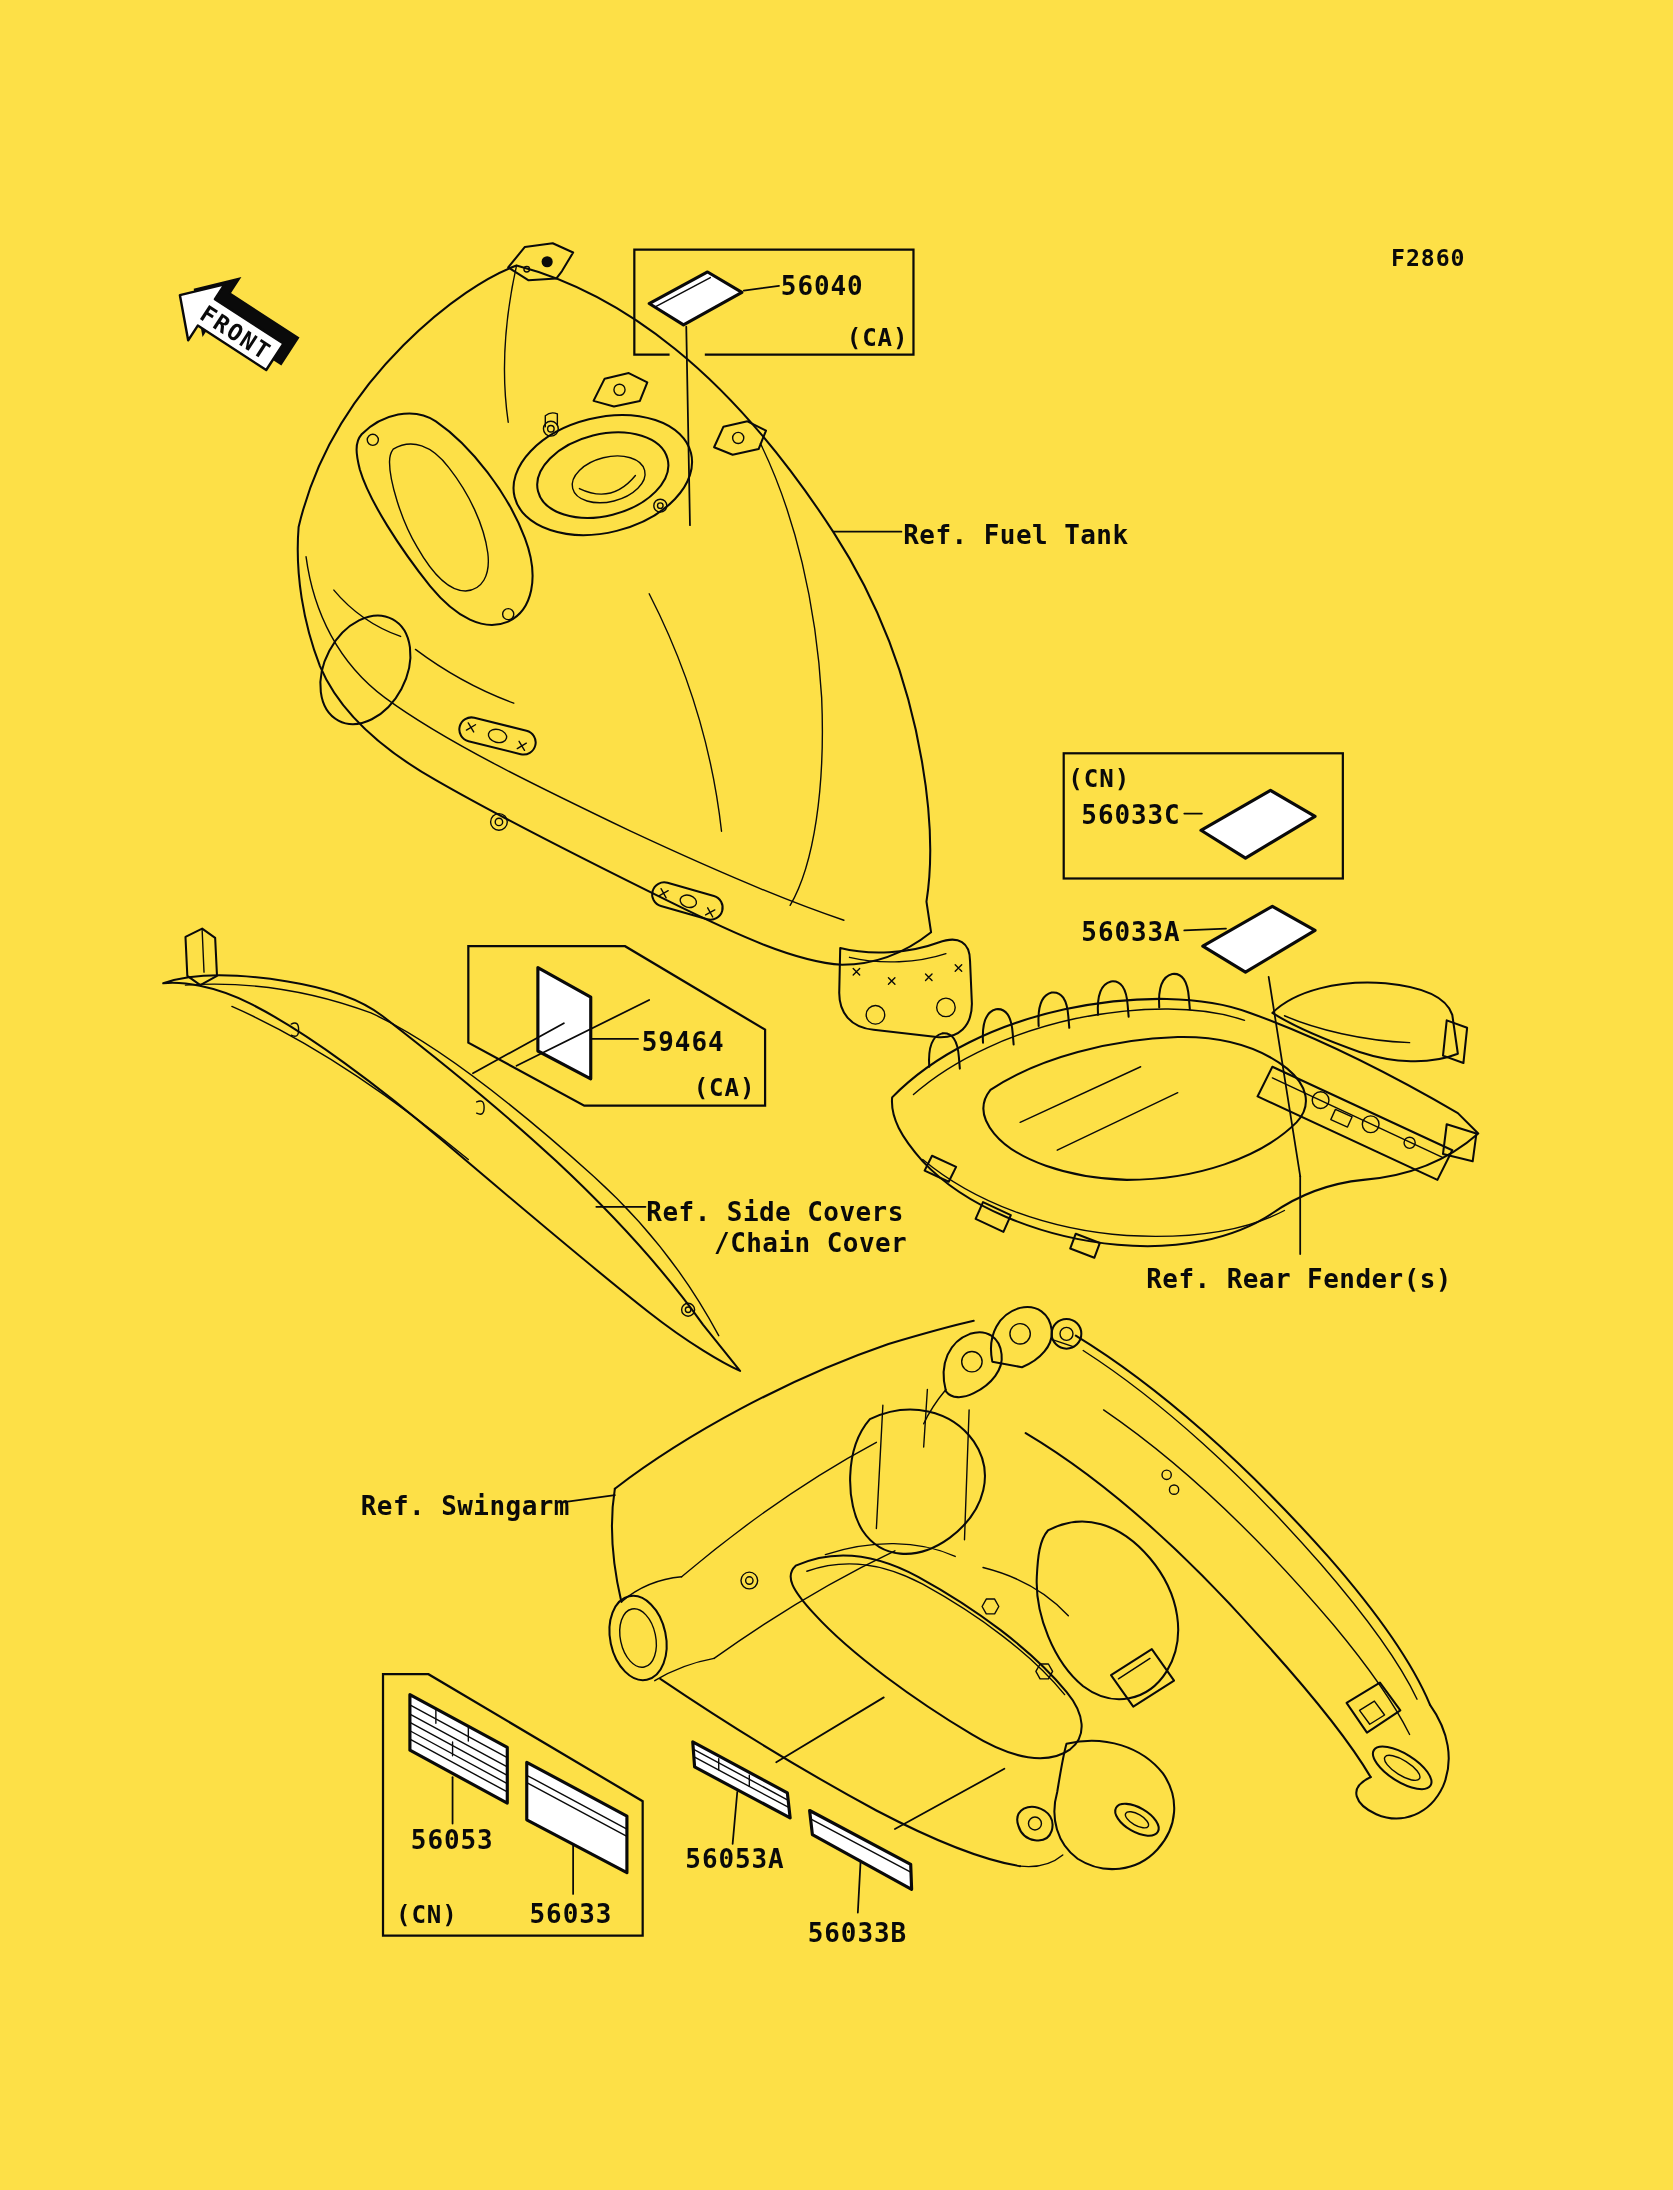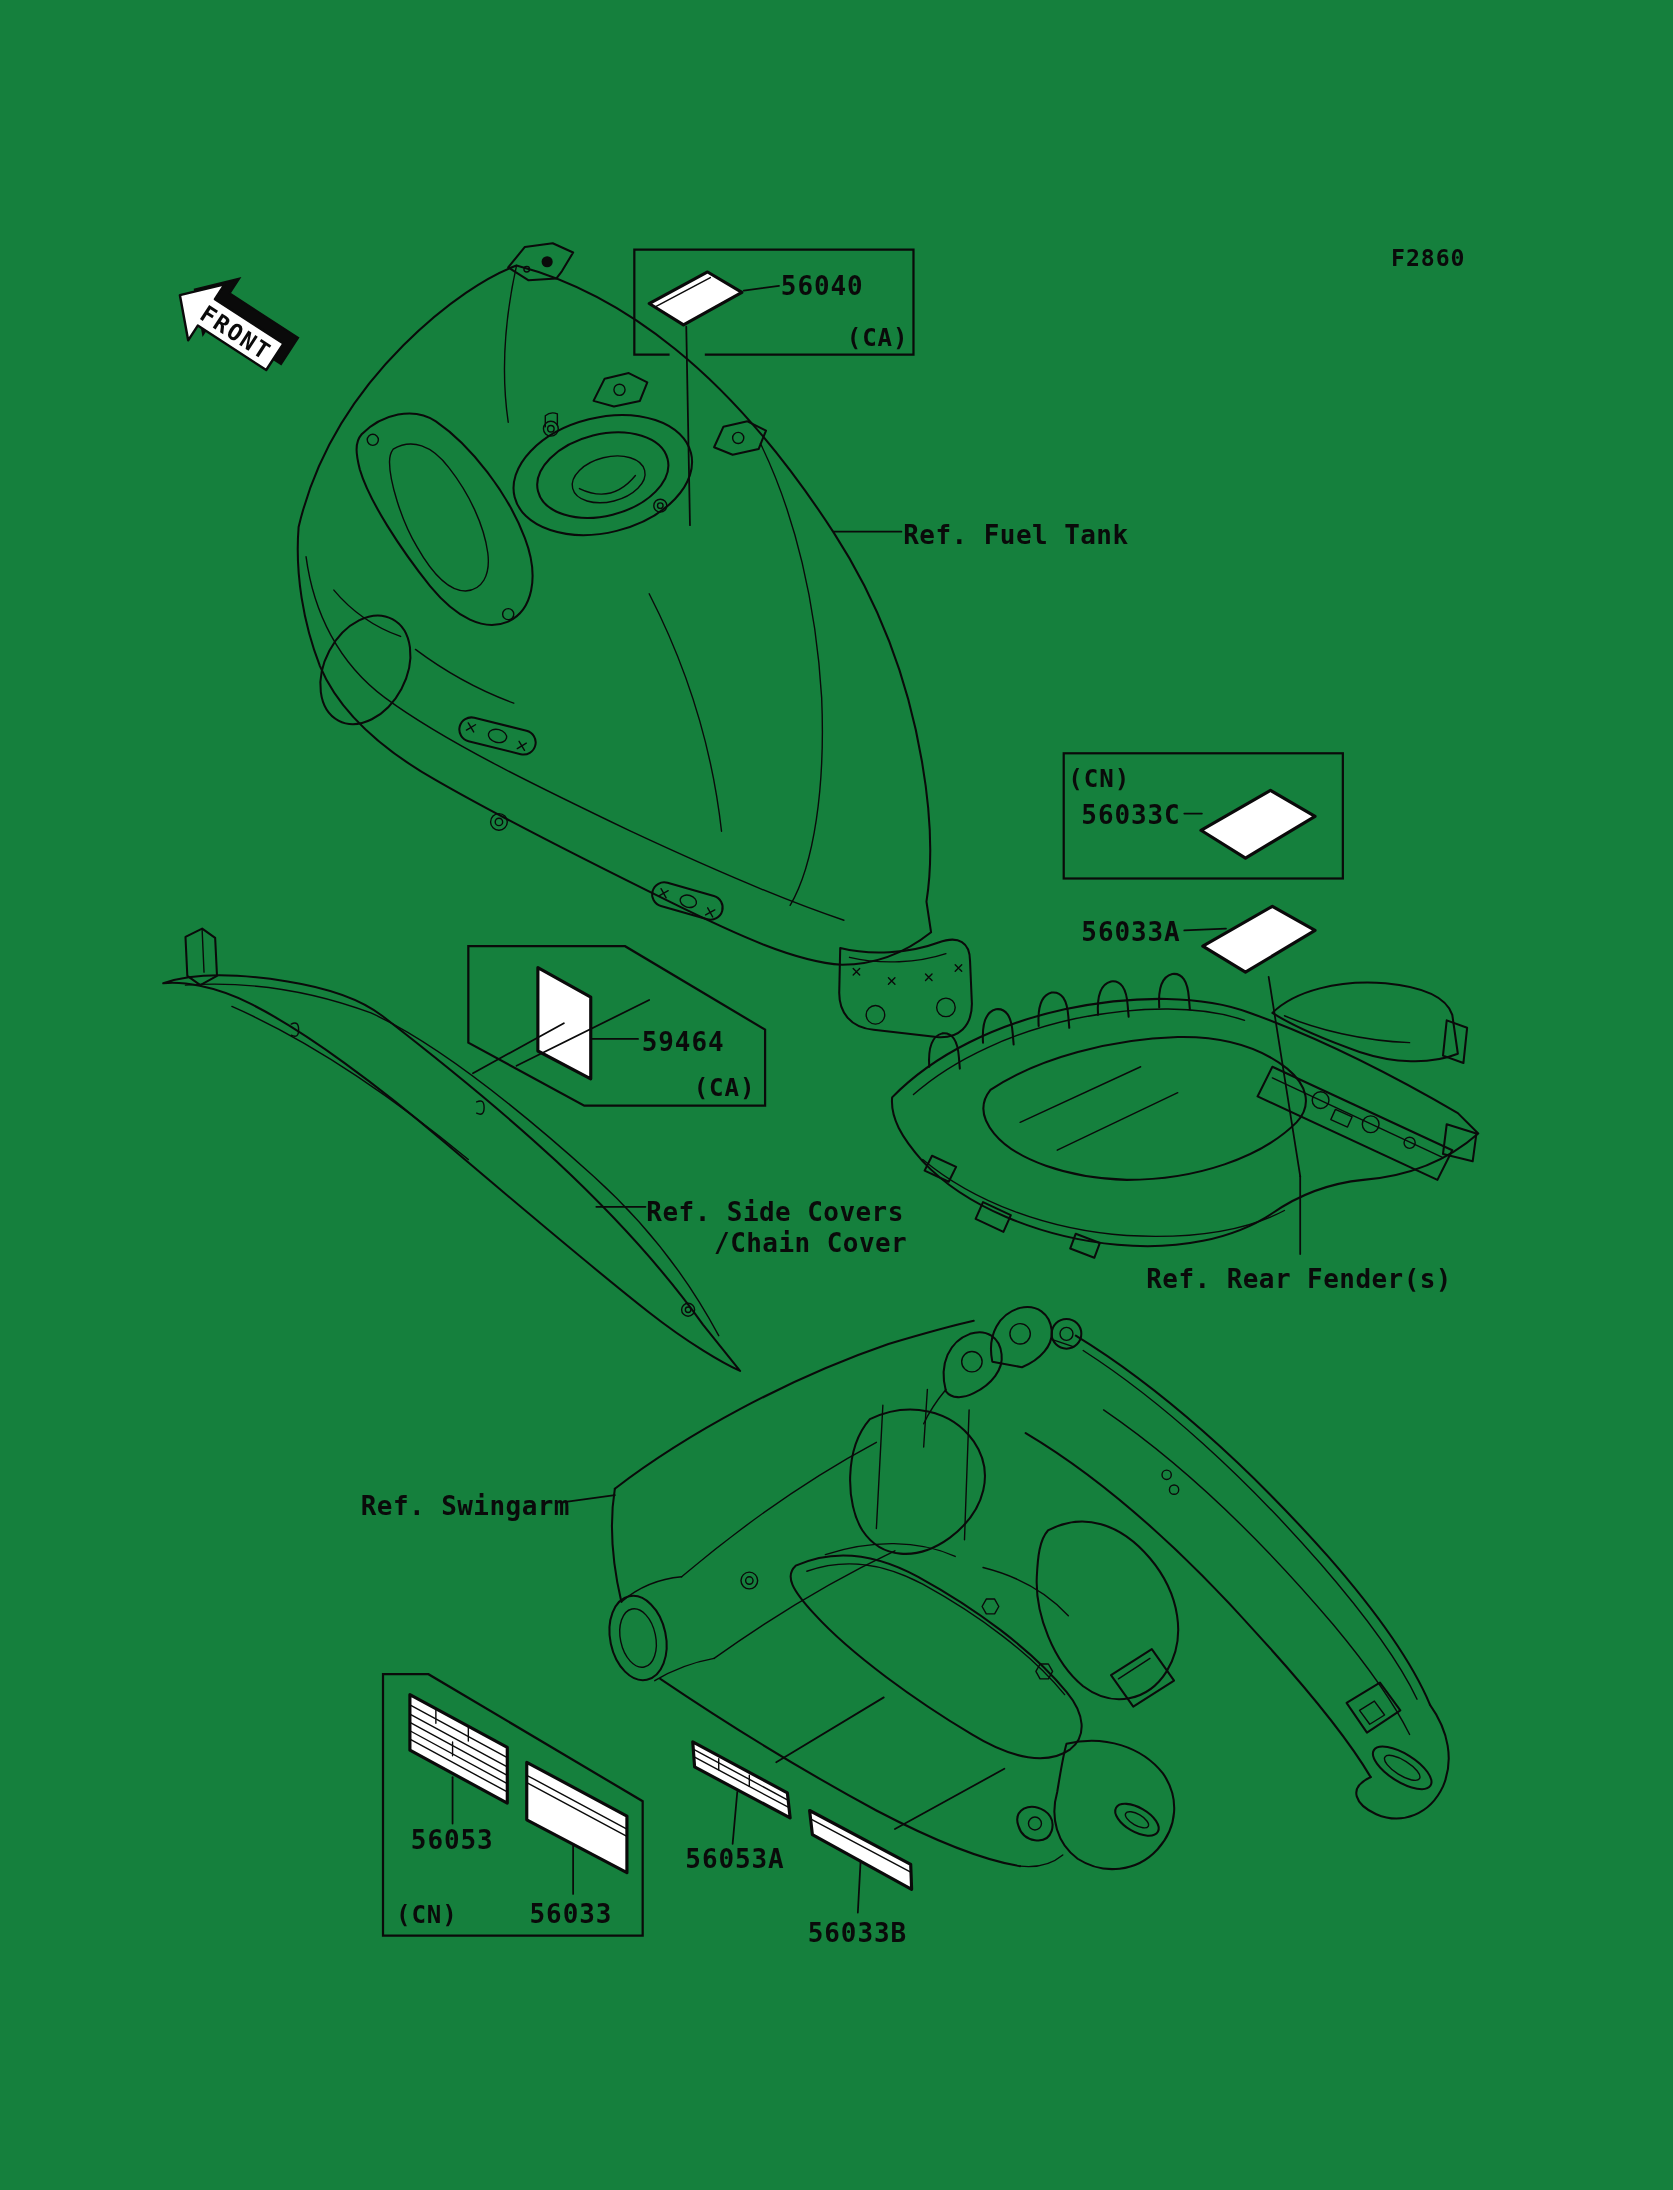--- a/index.html
+++ b/index.html
@@ -1,18 +1,18 @@
 <!DOCTYPE html>
 <html style="font-size:15px"><head>
 <meta charset="utf-8">
 <style>
   html,body{margin:0;padding:0;background:#e8e8e8;}
   .canvas{
     position:relative;width:1673px;height:2191px;margin:0 auto;
-    background:#15803d;overflow:hidden;
+    background:#fde047;overflow:hidden;
     font-family:"DejaVu Sans Mono","Liberation Mono",monospace;
   }
   svg{position:absolute;inset:0;display:block;}
   .ln{fill:none;stroke:#0a0a0a;stroke-width:2.2;stroke-linecap:round;stroke-linejoin:round;}
   .thin{stroke-width:1.5;}
   .box{fill:none;stroke:#0a0a0a;stroke-width:2.4;stroke-linejoin:miter;}
   .sticker{fill:#ffffff;stroke:#0a0a0a;stroke-width:3.4;stroke-linejoin:round;}
   .leader{fill:none;stroke:#0a0a0a;stroke-width:1.9;stroke-linecap:round;}
   .pn{font:bold 28px "DejaVu Sans Mono","Liberation Mono",monospace;fill:#0a0a0a;letter-spacing:1px;}
   .mk{font:bold 26px "DejaVu Sans Mono","Liberation Mono",monospace;fill:#0a0a0a;letter-spacing:1px;}

